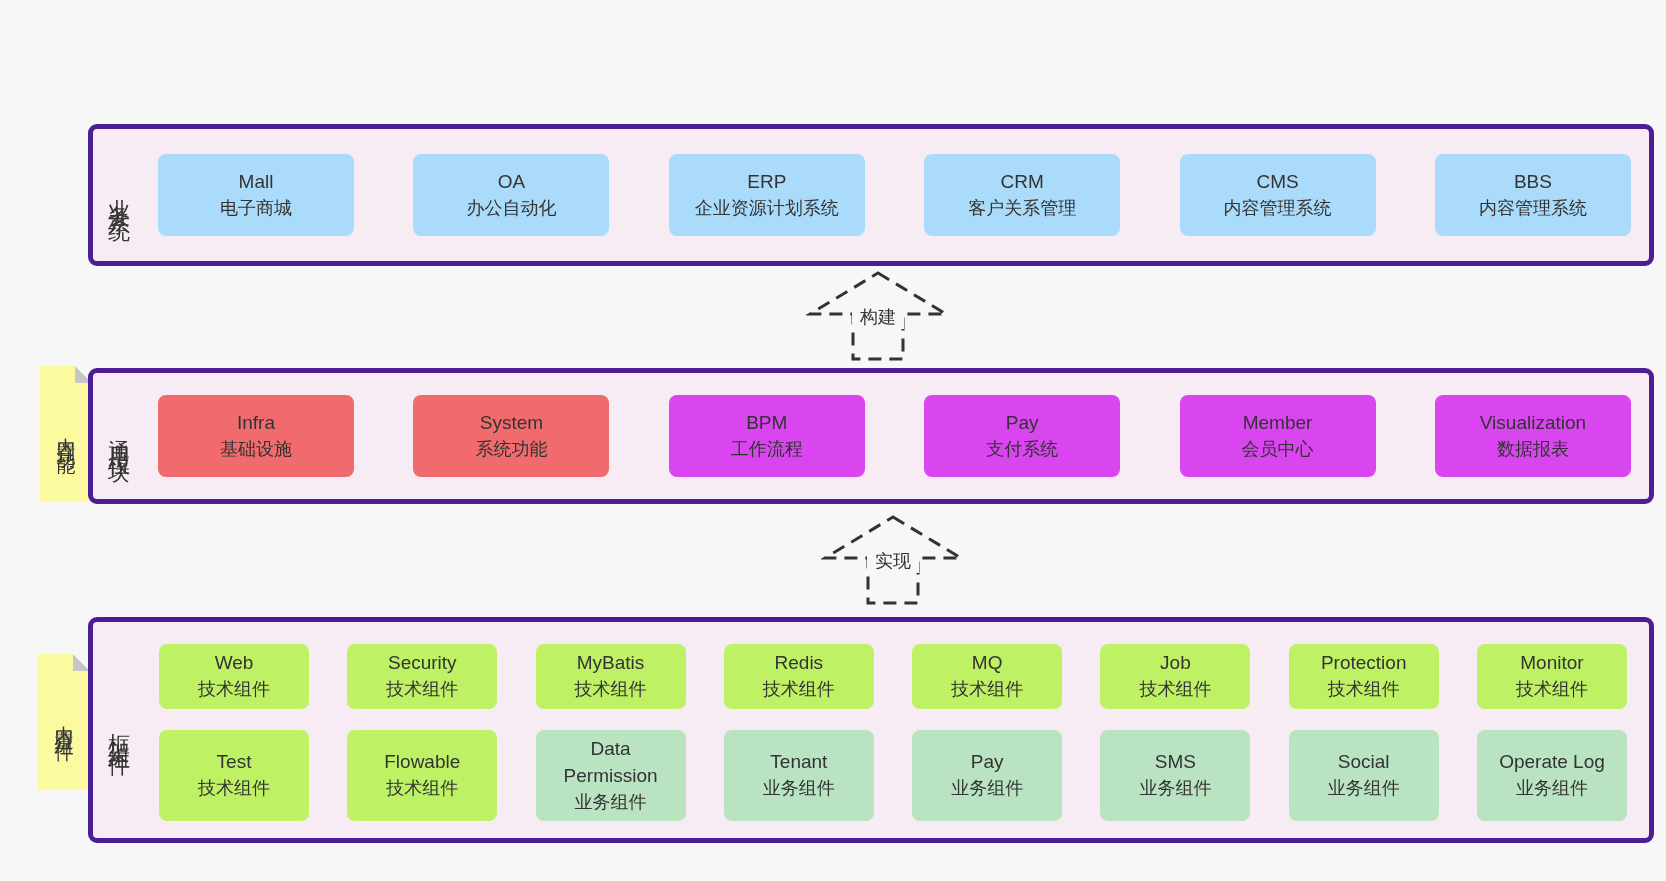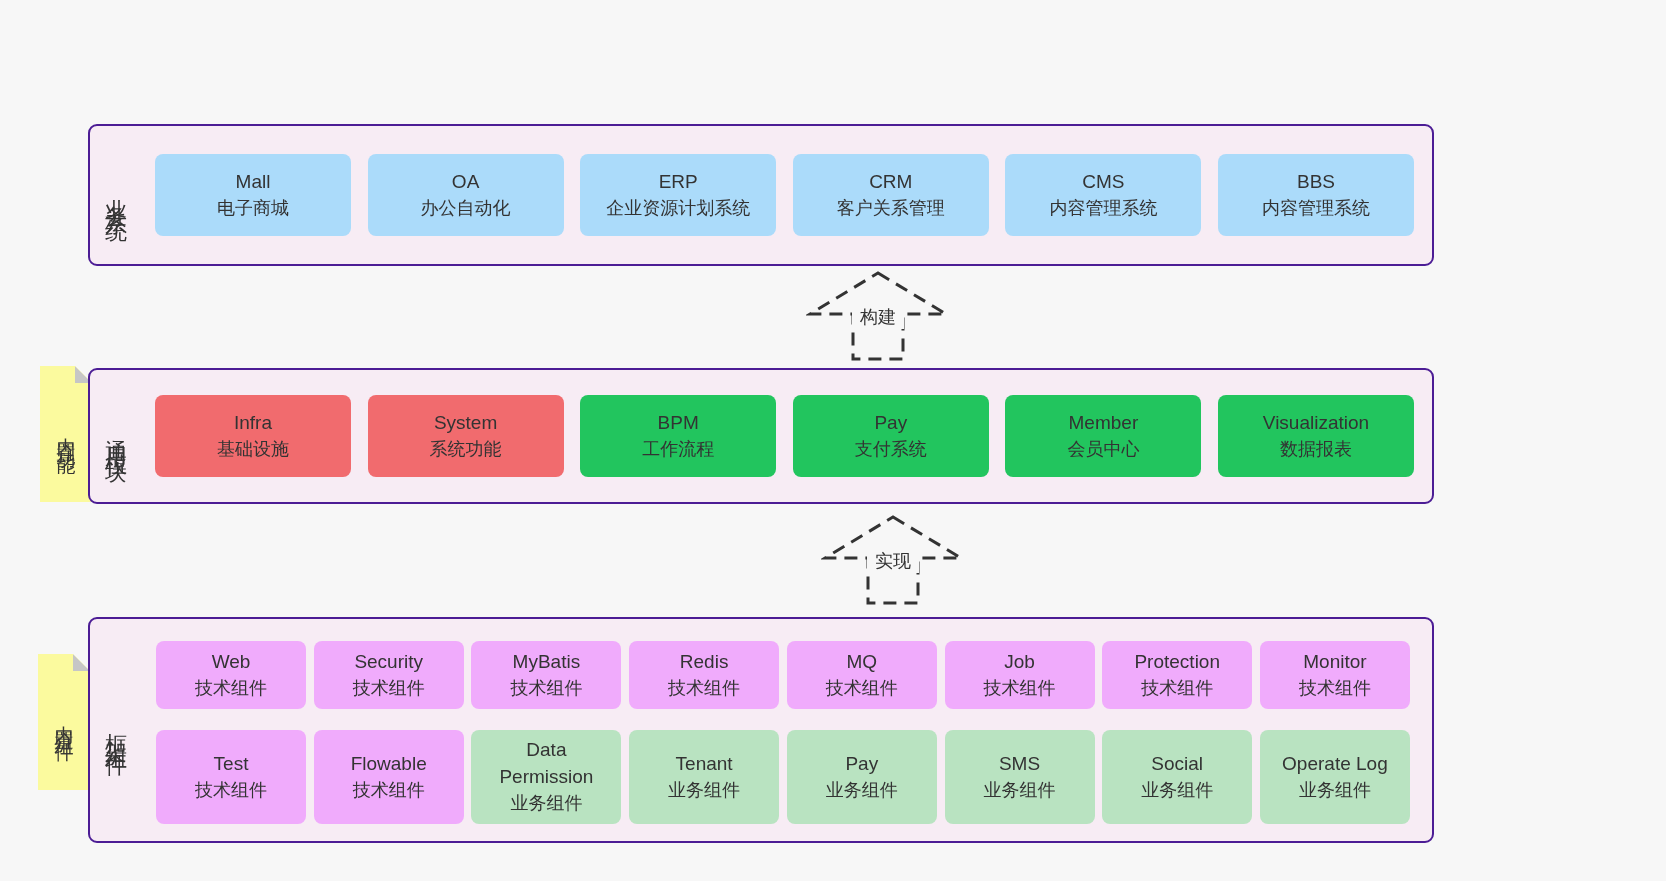--- a/index.html
+++ b/index.html
@@ -12,23 +12,23 @@
     position: relative;
     background: #f7f7f7;
     font-family: "Liberation Sans", sans-serif;
     color: #333;
     overflow: hidden;
   }
   
   .panel {
     position: absolute;
     left: 88px;
-    width: 1346px;
+    width: 1566px;
     background: #f7ecf4;
-    border: 2px solid #4c1d95;
+    border: 5px solid #4c1d95;
     border-radius: 9px;
     box-sizing: border-box;
     z-index: 1;
   }
   #panel-business   { top: 124px; height: 142px; }
   #panel-modules    { top: 368px; height: 136px; }
   #panel-components { top: 617px; height: 226px; }
 
   .vlabel {
     position: absolute;
@@ -77,22 +77,22 @@
     text-align: center;
     padding: 0 8px;
     box-sizing: border-box;
     color: #333;
   }
   .box-name { font-size: 19px; line-height: 27px; }
   .box-desc { font-size: 18px; line-height: 27px; }
 
   .blue       { background: #abdbfa; }
   .red        { background: #f16b6e; }
-  .pink       { background: #22c55e; }
-  .green      { background: #f0abfc; }
+  .pink       { background: #d946ef; }
+  .green      { background: #bef264; }
   .lightgreen { background: #b9e3c1; }
 
   
   .note {
     position: absolute;
     width: 52px;
     background: #fbfa9e;
     clip-path: polygon(0 0, calc(100% - 17px) 0, 100% 17px, 100% 100%, 0 100%);
     z-index: 0;
   }

